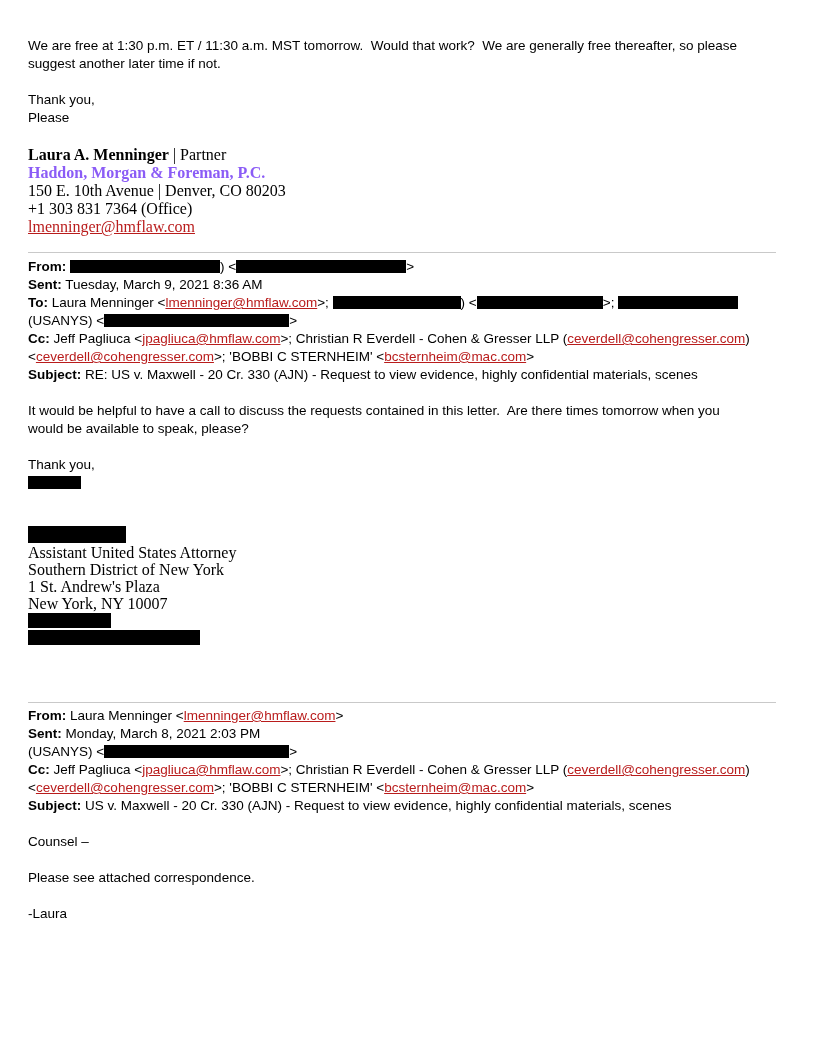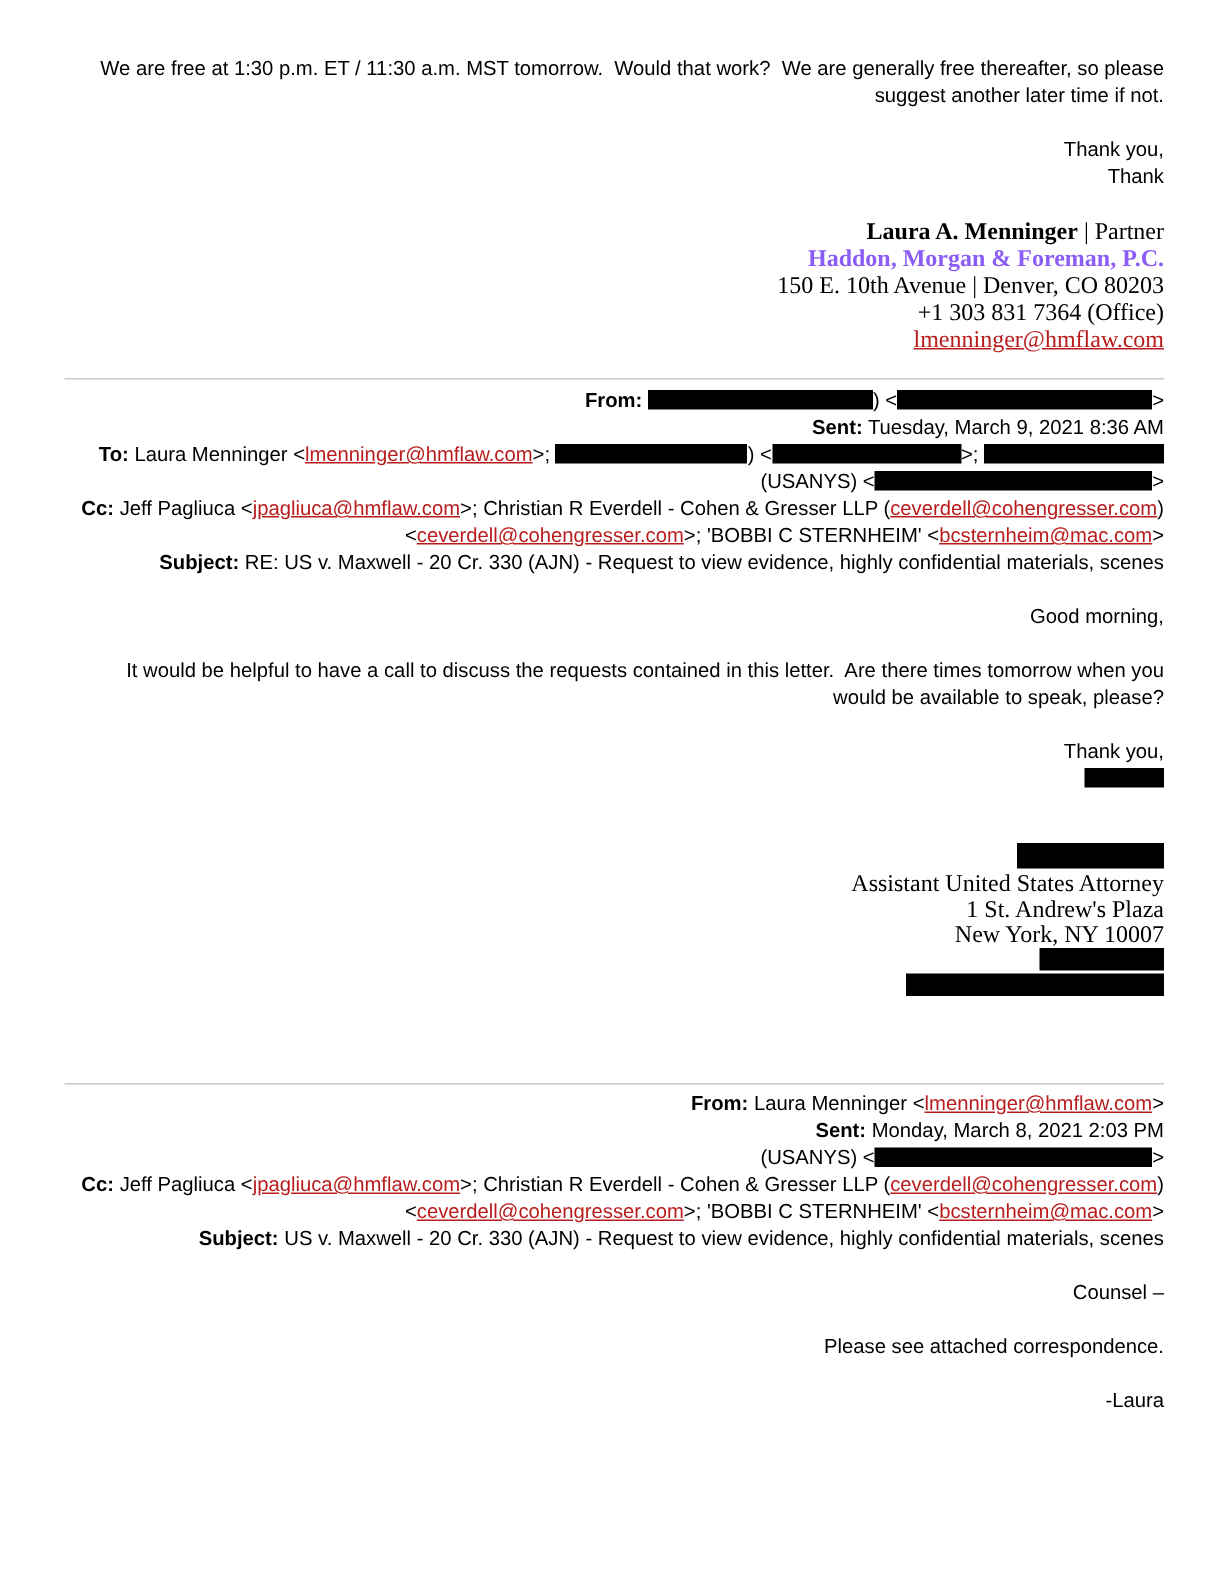--- a/index.html
+++ b/index.html
@@ -6,21 +6,21 @@
   .page{
     position:relative;
     width:816px;height:1056px;
     background:#ffffff;
     overflow:hidden;
     font-family:"Liberation Sans",sans-serif;
     font-size:13.5px;
     color:#000000;
     box-sizing:border-box;
   }
-  .content{padding:37px 40px 0 43px;text-align:right;}
+  .content{padding:37px 40px 0 28px;}
   .line{white-space:pre;line-height:18px;min-height:18px;}
   .sans{font-family:"Liberation Sans",sans-serif;font-size:13.5px;}
   .serif{font-family:"Liberation Serif","DejaVu Serif",serif;font-size:16px;}
   .sig1{margin-top:19px;}
   .sig1 .line{line-height:18px;min-height:18px;}
   .sig2{margin-top:34px;}
   .sig2 .line{line-height:17px;min-height:17px;}
   .rule{border:none;border-top:1px solid #c9c9c9;margin:0;height:0;}
   .rule1{margin-top:16px;}
   .rule2{margin-top:56px;}
@@ -43,21 +43,21 @@
 <div class="page">
   <div class="content">
 
     <div class="sans">
         <div class="line">We are free at 1:30 p.m. ET / 11:30 a.m. MST tomorrow.  Would that work?  We are generally free thereafter, so please</div>
         <div class="line">suggest another later time if not.</div>
       </div>
 
     <div class="sans mt18">
         <div class="line">Thank you,</div>
-        <div class="line">Thank</div>
+        <div class="line">Please</div>
       </div>
 
     <div class="serif sig1">
         <div class="line"><span class="b">Laura A. Menninger</span> | Partner</div>
         <div class="line"><span class="red">Haddon, Morgan &amp; Foreman, P.C.</span></div>
         <div class="line">150 E. 10th Avenue | Denver, CO 80203</div>
         <div class="line">+1 303 831 7364 (Office)</div>
         <div class="line"><a class="lnk" href="#">lmenninger@hmflaw.com</a></div>
       </div>
 
@@ -66,37 +66,35 @@
     <div class="sans header">
         <div class="line"><span class="b">From:</span> <span class="redact" style="width: 150px;"></span>) &lt;<span class="redact" style="width: 170px;"></span>&gt;</div>
         <div class="line"><span class="b">Sent:</span> Tuesday, March 9, 2021 8:36 AM</div>
         <div class="line"><span class="b">To:</span> Laura Menninger &lt;<a class="lnk" href="#">lmenninger@hmflaw.com</a>&gt;; <span class="redact" style="width: 128px;"></span>) &lt;<span class="redact" style="width: 126px;"></span>&gt;; <span class="redact" style="width: 120px;"></span></div>
         <div class="line">(USANYS) &lt;<span class="redact" style="width: 185px;"></span>&gt;</div>
         <div class="line"><span class="b">Cc:</span> Jeff Pagliuca &lt;<a class="lnk" href="#">jpagliuca@hmflaw.com</a>&gt;; Christian R Everdell - Cohen &amp; Gresser LLP (<a class="lnk" href="#">ceverdell@cohengresser.com</a>)</div>
         <div class="line">&lt;<a class="lnk" href="#">ceverdell@cohengresser.com</a>&gt;; 'BOBBI C STERNHEIM' &lt;<a class="lnk" href="#">bcsternheim@mac.com</a>&gt;</div>
         <div class="line"><span class="b">Subject:</span> RE: US v. Maxwell - 20 Cr. 330 (AJN) - Request to view evidence, highly confidential materials, scenes</div>
       </div>
 
-    <div class="sans mt18">
-        <div class="line">Good morning,</div>
-      </div>
 
     <div class="sans mt18">
         <div class="line">It would be helpful to have a call to discuss the requests contained in this letter.  Are there times tomorrow when you</div>
         <div class="line">would be available to speak, please?</div>
       </div>
 
     <div class="sans mt18">
         <div class="line">Thank you,</div>
         <div class="line"><span class="redact" style="width: 53px;"></span></div>
       </div>
 
     <div class="serif sig2">
         <div class="line"><span class="redact" style="width: 98px; height: 17px;"></span></div>
         <div class="line">Assistant United States Attorney</div>
+        <div class="line">Southern District of New York</div>
         <div class="line">1 St. Andrew's Plaza</div>
         <div class="line">New York, NY 10007</div>
         <div class="line"><span class="redact" style="width: 83px; height: 15px;"></span></div>
         <div class="line"><span class="redact" style="width: 172px; height: 15px;"></span></div>
       </div>
 
     <hr class="rule rule2">
 
     <div class="sans header header2">
         <div class="line"><span class="b">From:</span> Laura Menninger &lt;<a class="lnk" href="#">lmenninger@hmflaw.com</a>&gt;</div>

